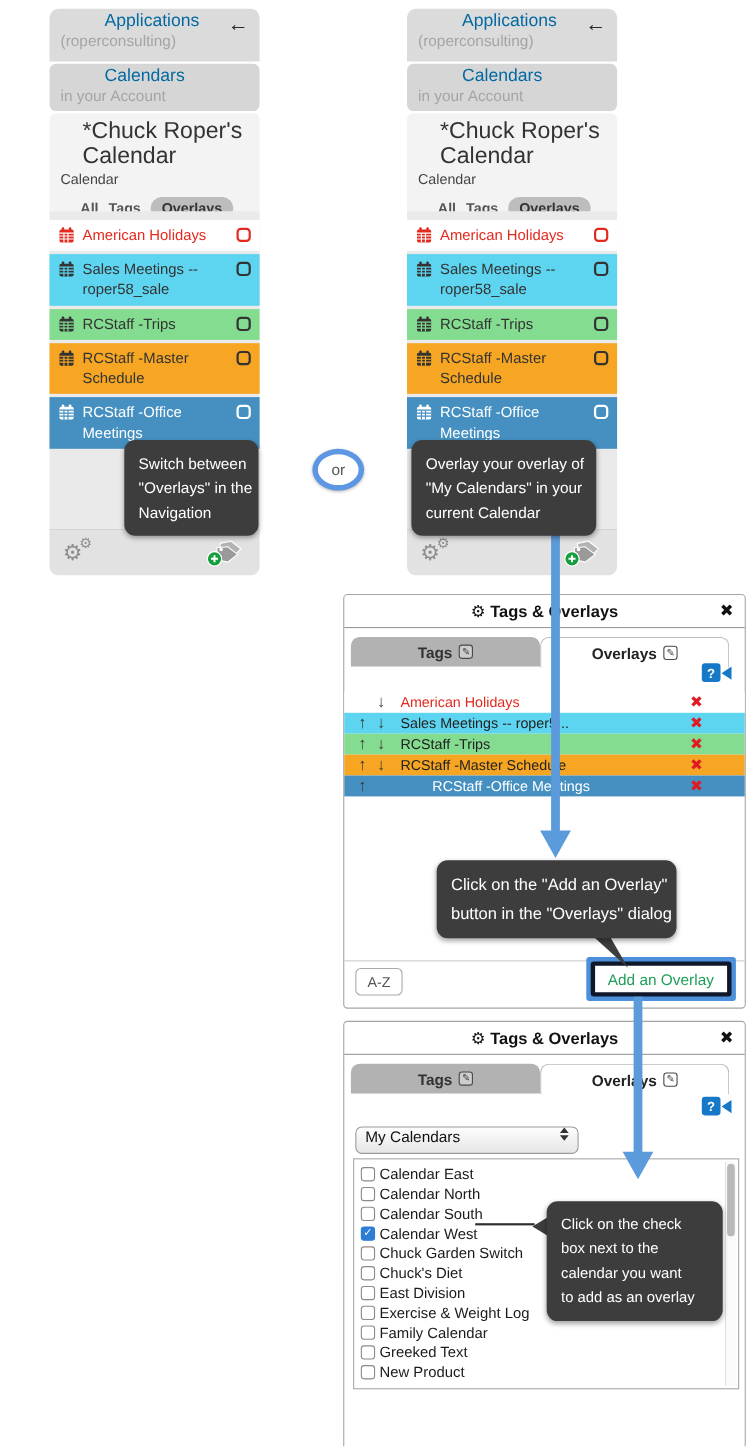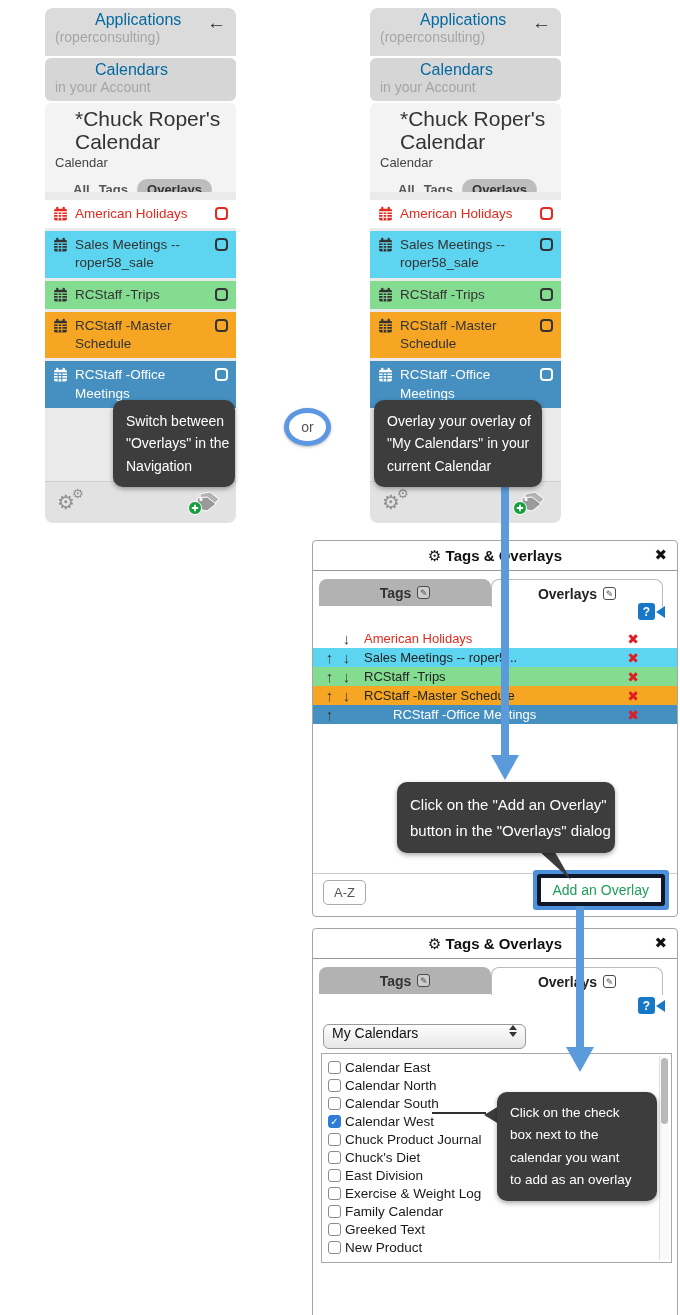--- a/index.html
+++ b/index.html
@@ -414,21 +414,21 @@
       <label class="citem">
           <span class="cbox"></span>
           <span class="clbl">Calendar South</span>
         </label>
       <label class="citem">
           <span class="cbox on">✓</span>
           <span class="clbl">Calendar West</span>
         </label>
       <label class="citem">
           <span class="cbox"></span>
-          <span class="clbl">Chuck Product Journal</span>
+          <span class="clbl">Chuck Garden Switch</span>
         </label>
       <label class="citem">
           <span class="cbox"></span>
           <span class="clbl">Chuck's Diet</span>
         </label>
       <label class="citem">
           <span class="cbox"></span>
           <span class="clbl">East Division</span>
         </label>
       <label class="citem">

